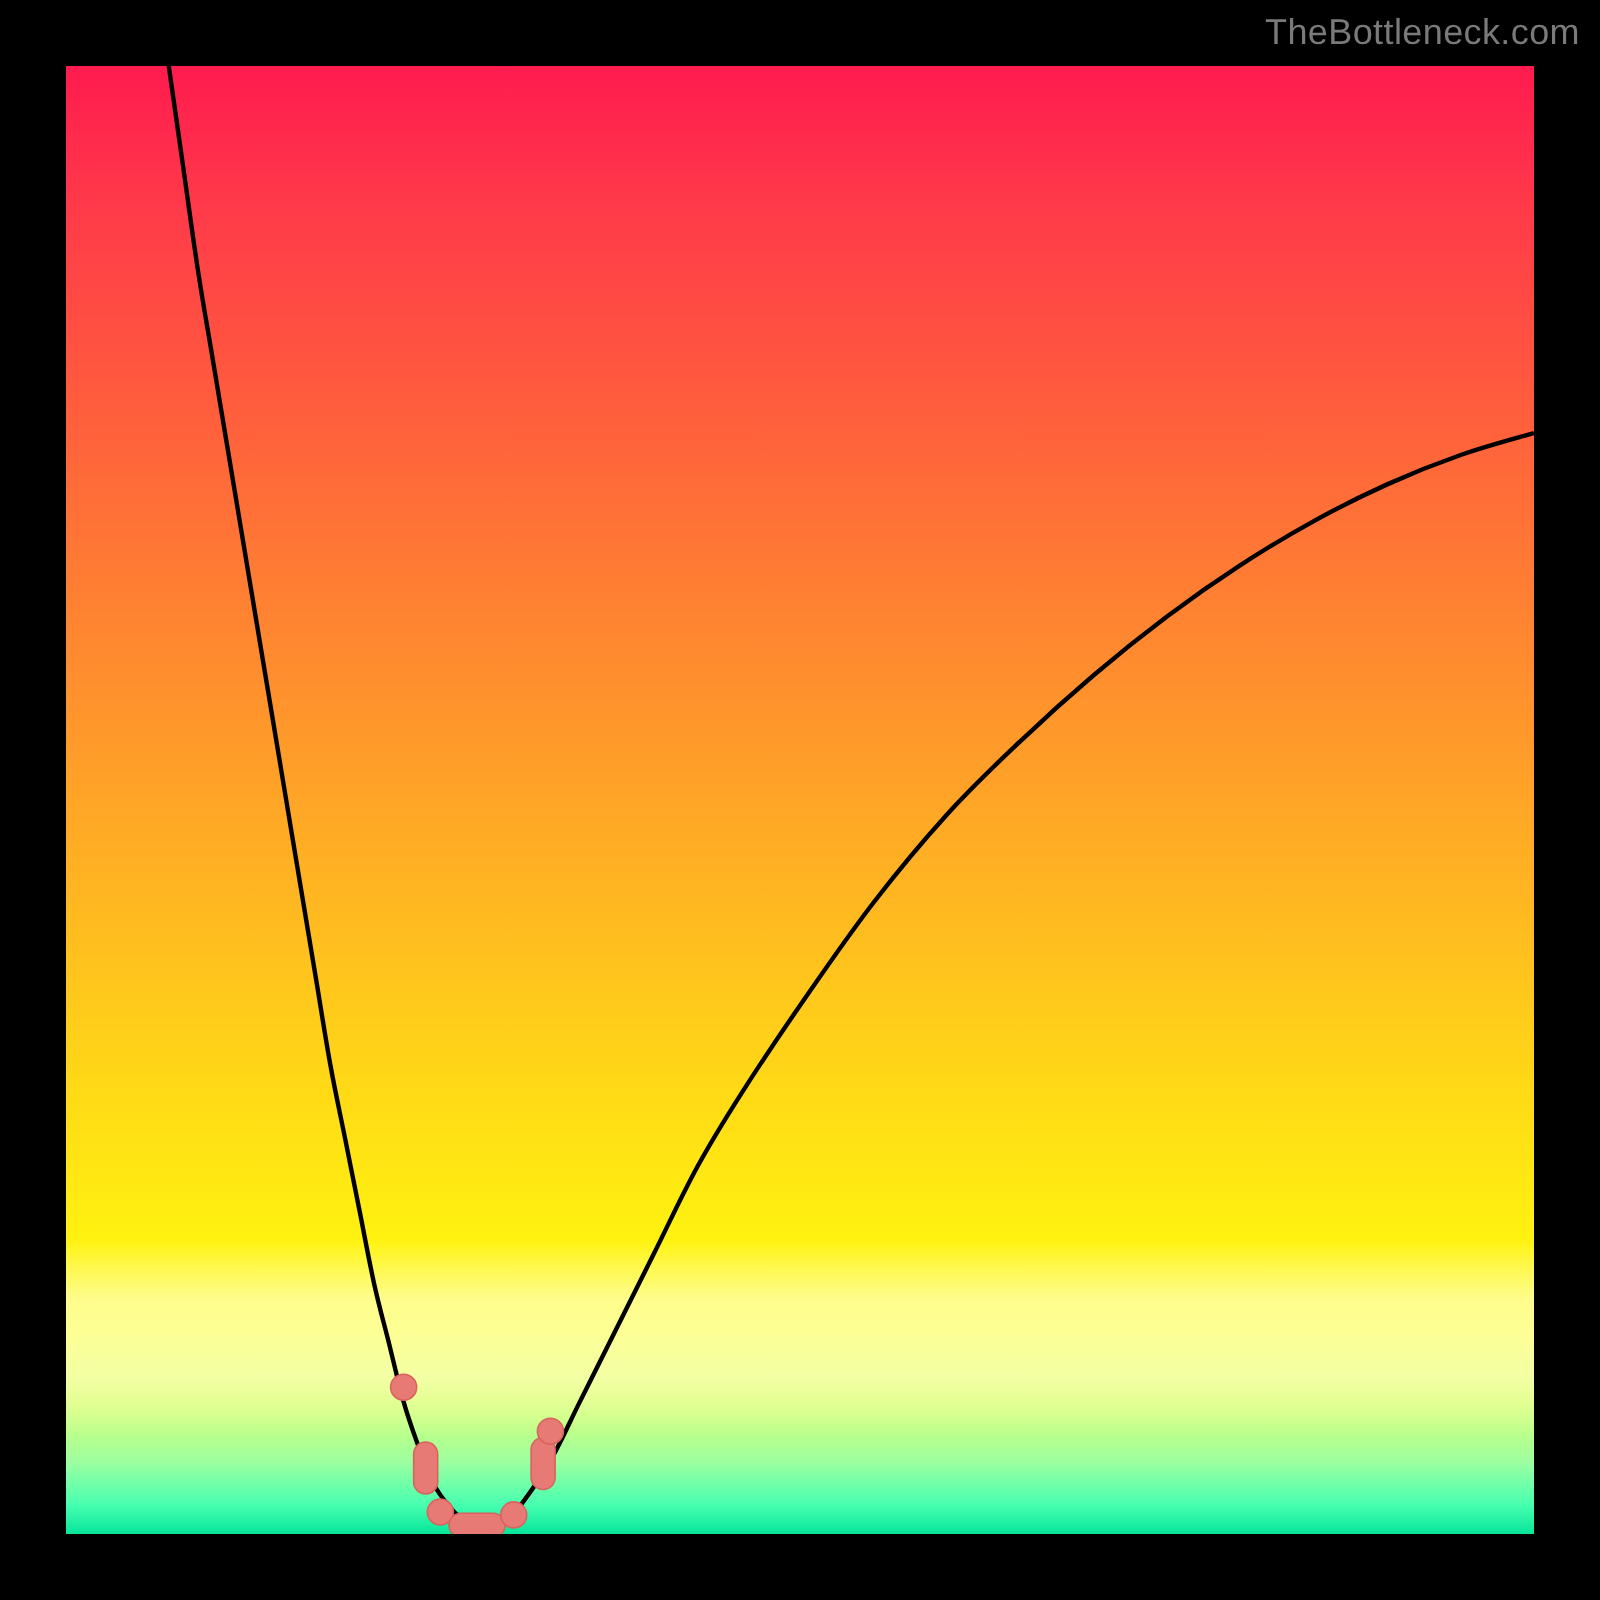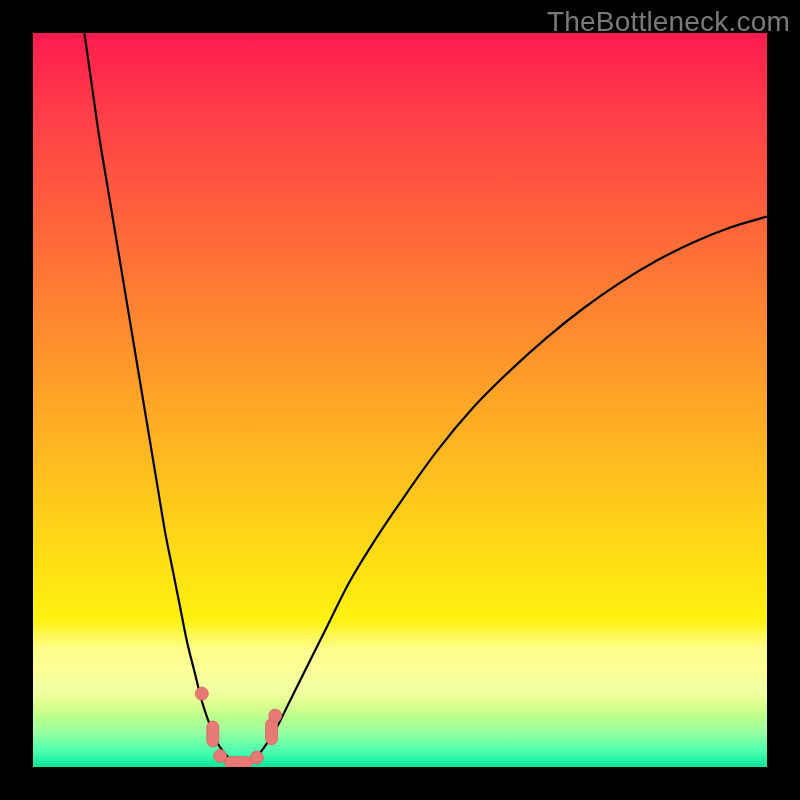--- a/index.html
+++ b/index.html
@@ -70,21 +70,21 @@
     position: absolute;
     left: 0; top: 0;
     width: 734px;
     height: 734px;
   }
   .watermark {
     position: absolute;
     top: 6px;
     right: 10px;
     color: #7a7a7a;
-    font-size: 28px;
+    font-size: 18px;
     letter-spacing: 0.2px;
     font-weight: 500;
   }
 </style>
 </head>
 <body>
 
 <div class="frame">
   <div class="plot">
     <div class="grad"></div>

